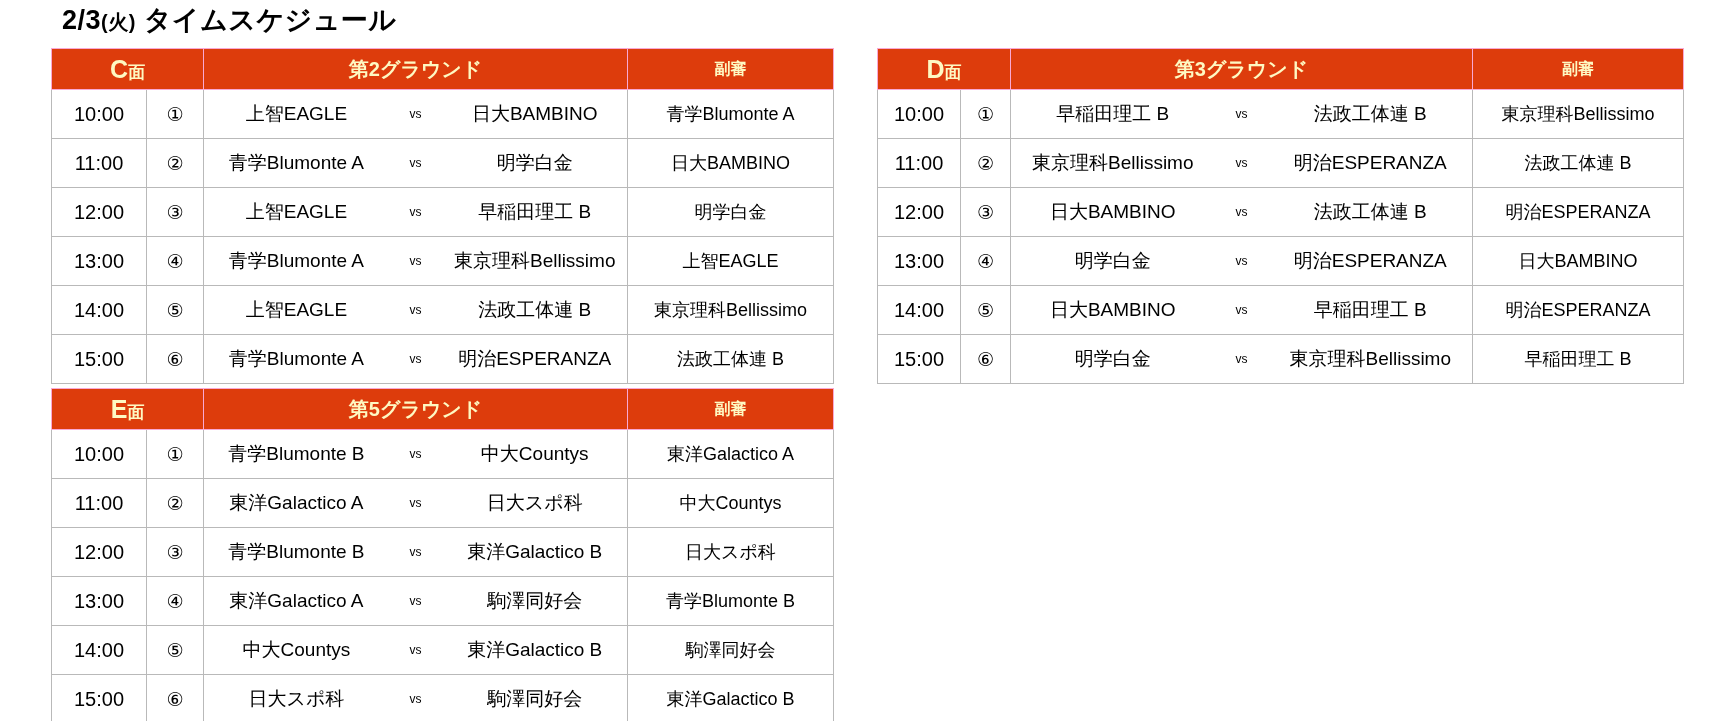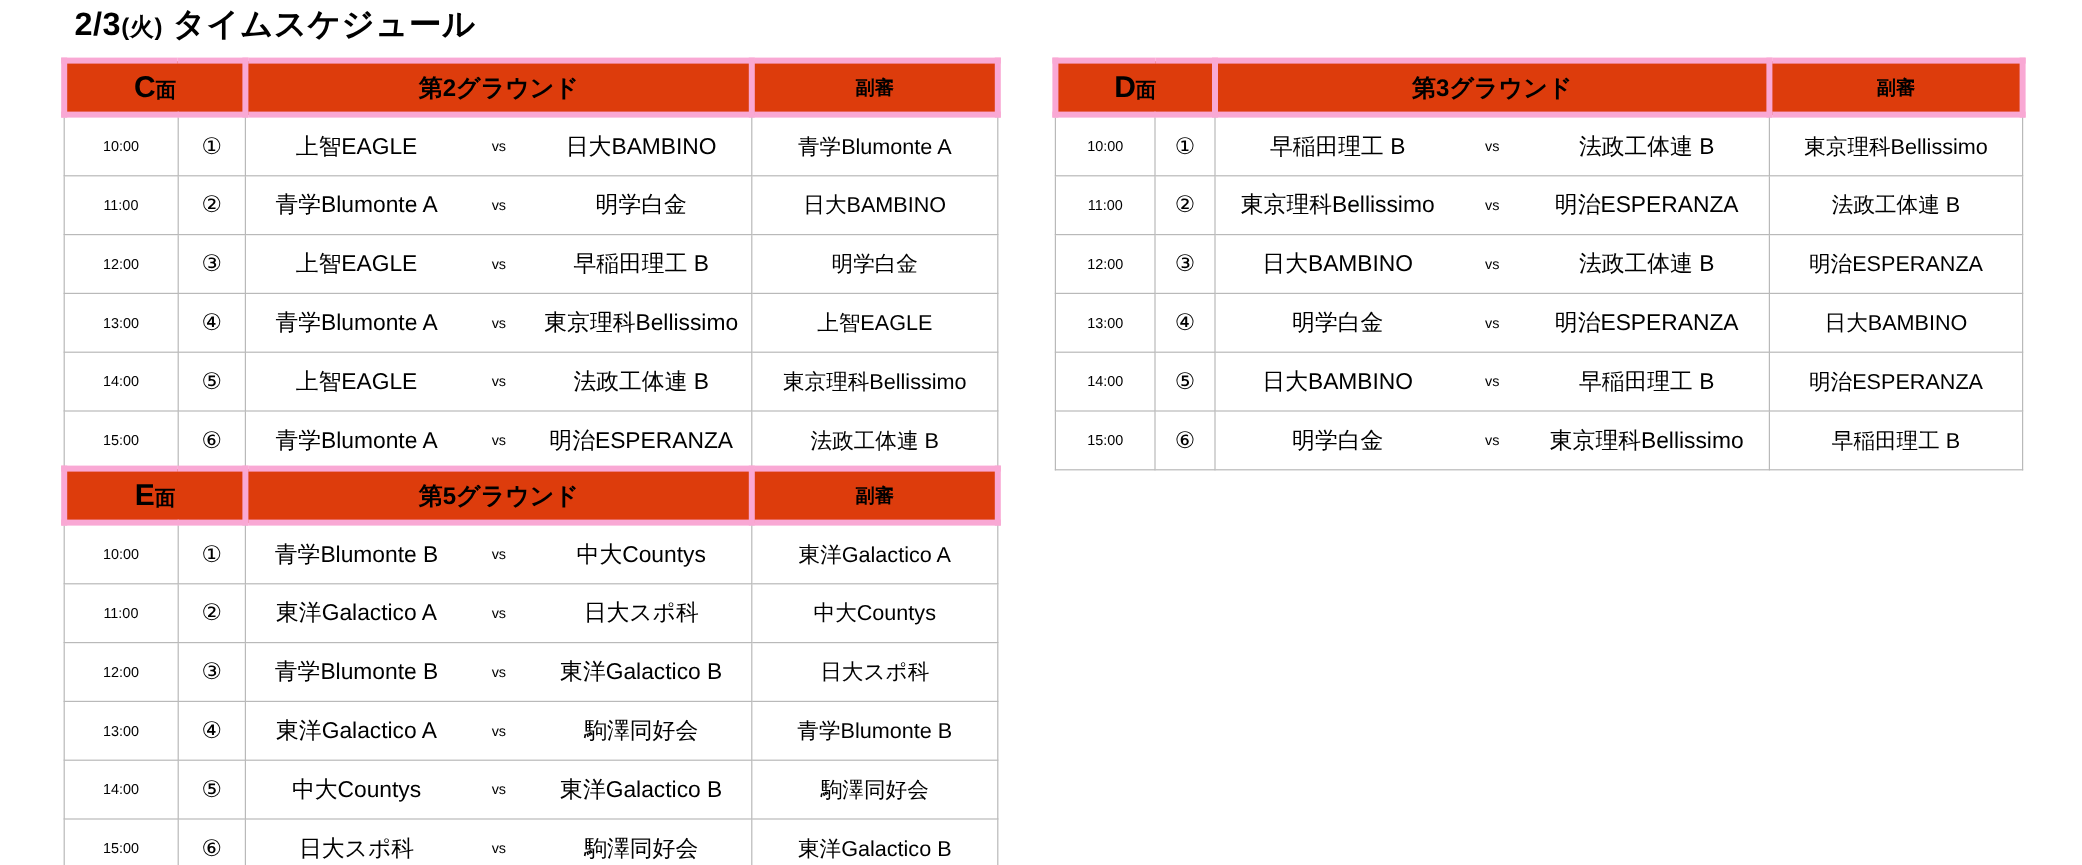--- a/index.html
+++ b/index.html
@@ -36,23 +36,23 @@
     border-collapse: collapse;
     table-layout: fixed;
   }
   .block td, .block th {
     border: 1px solid #b9b9b9;
     padding: 0;
     margin: 0;
   }
   .hdr th {
     background: #dd3c0c;
-    color: #000000;
+    color: #fef9c3;
     font-weight: bold;
-    border: 5px solid #f9a8d4;
+    border: 1px solid #f9a8d4;
     height: 40px;
     vertical-align: middle;
     text-align: center;
   }
   .hdr th.side {
     font-size: 25px;
   }
   .hdr th.side .sub {
     font-size: 17px;
     font-weight: bold;
@@ -64,21 +64,21 @@
     font-size: 16px;
   }
   .row td {
     height: 48px;
     vertical-align: middle;
     text-align: center;
     font-size: 19px;
     background: #ffffff;
   }
   .row td.time {
-    font-size: 12px;
+    font-size: 20px;
   }
   .row td.no {
     font-size: 19px;
   }
   .row td.team {
     font-size: 19px;
     white-space: nowrap;
   }
   .row td.ref {
     font-size: 18px;

